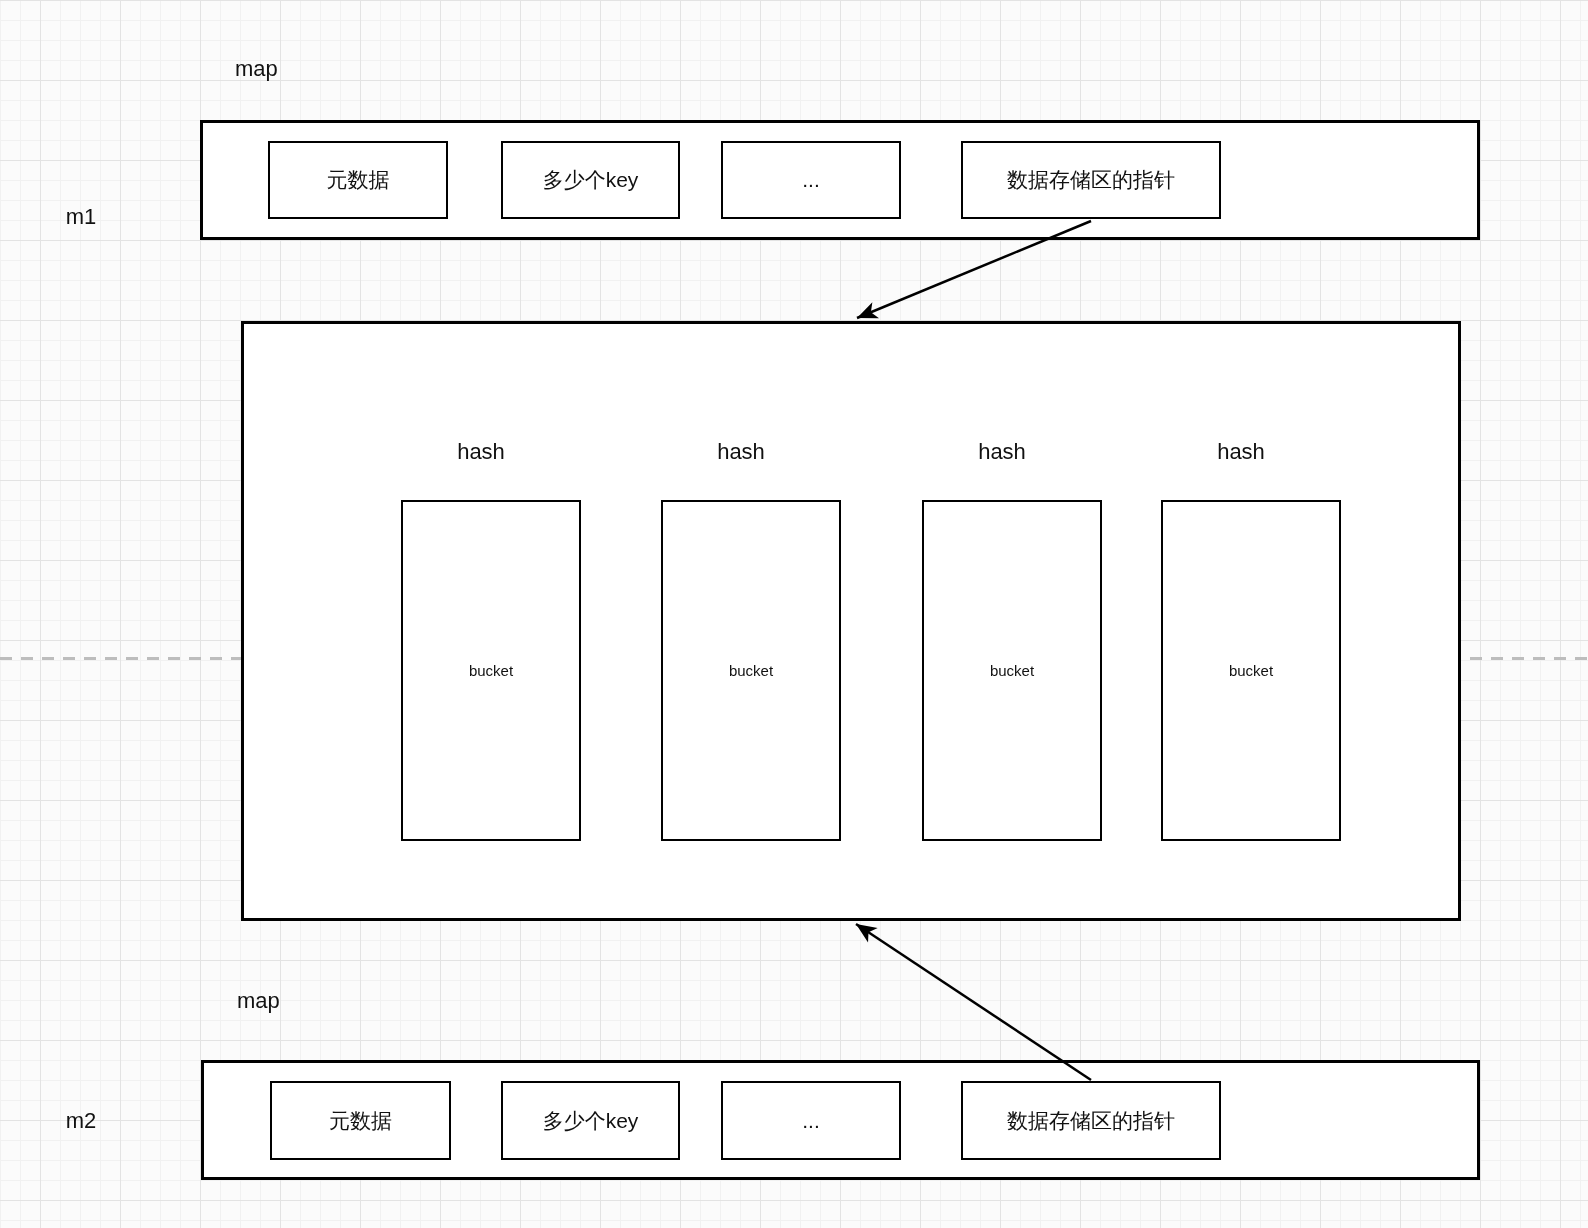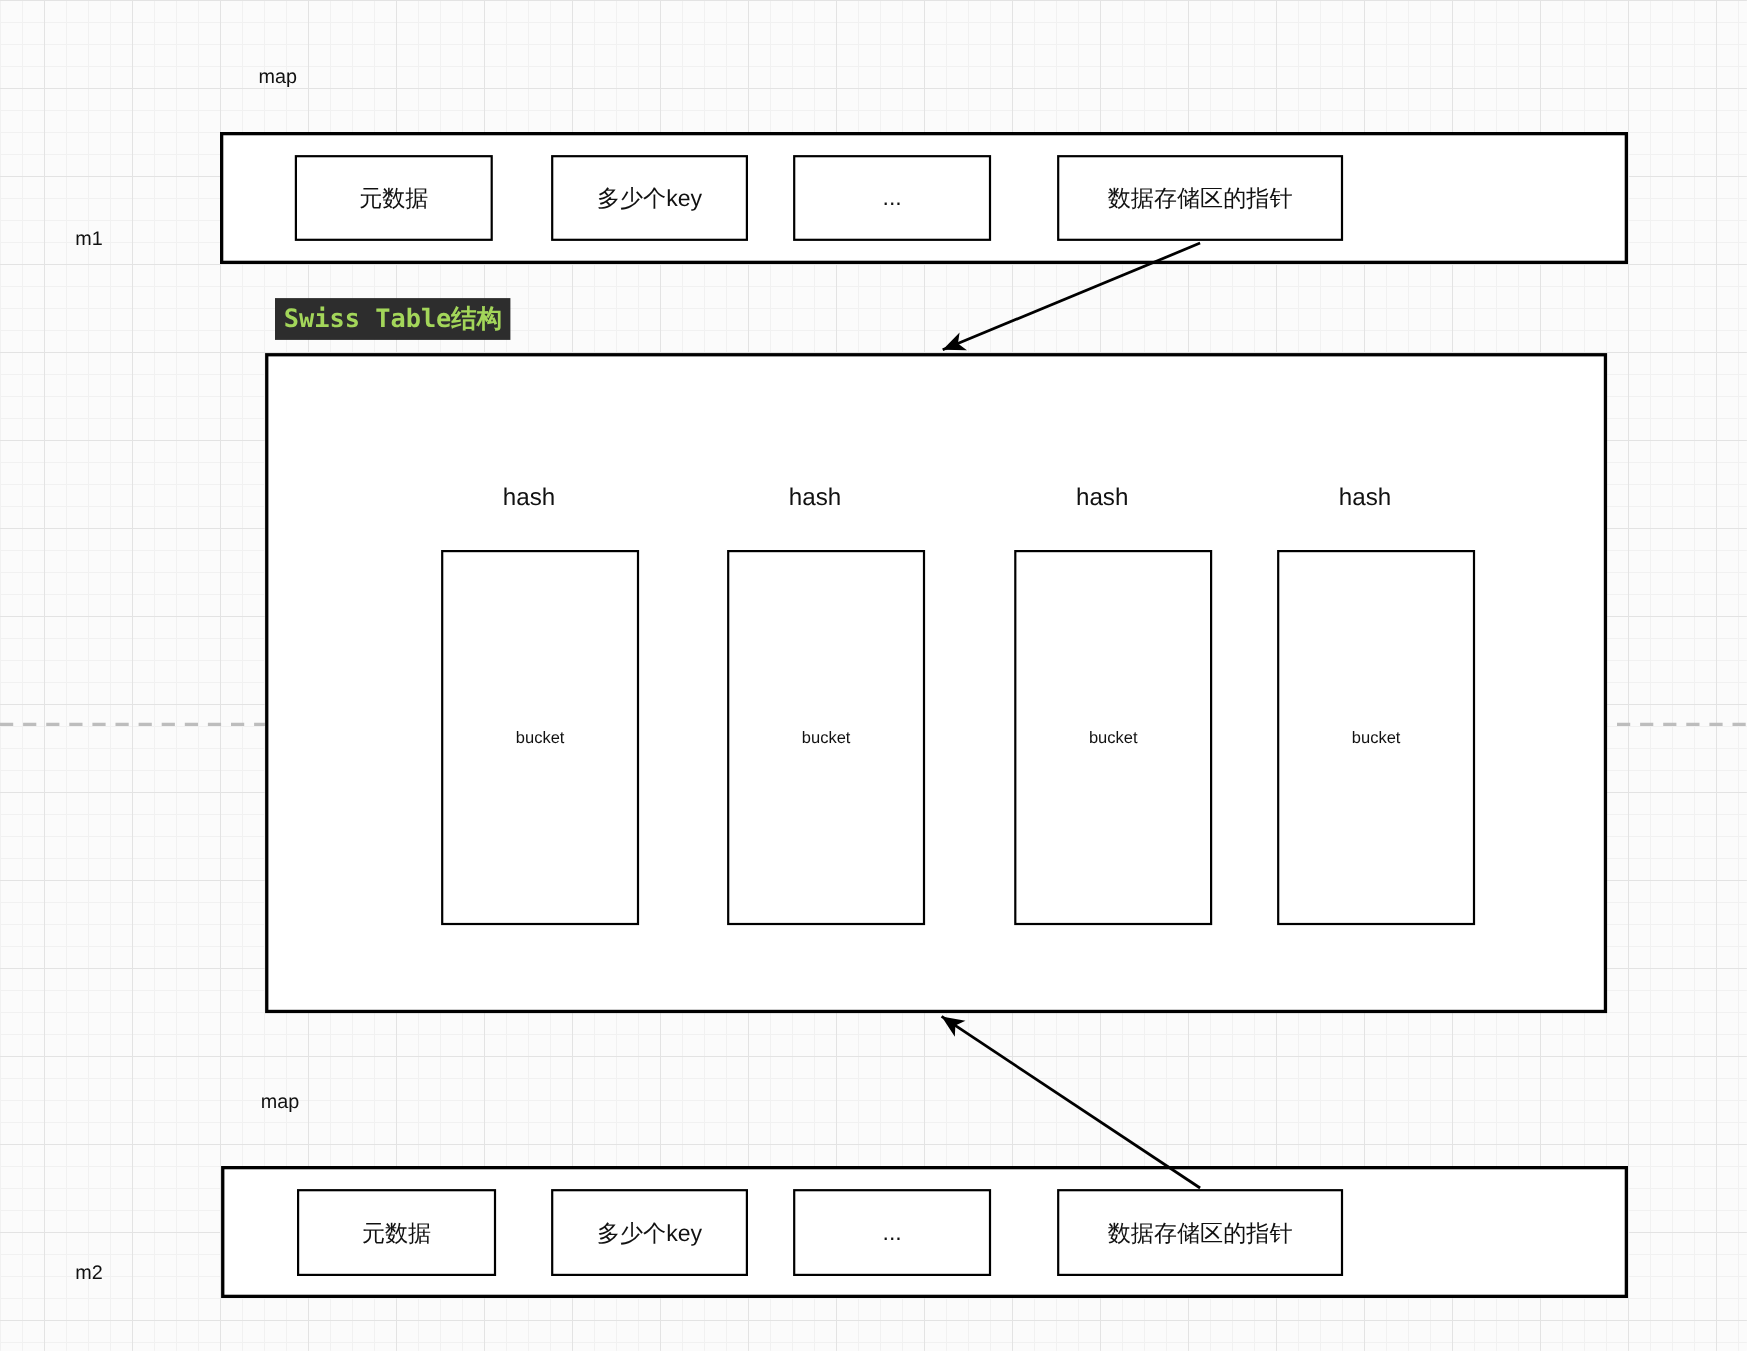--- a/index.html
+++ b/index.html
@@ -29,21 +29,21 @@
       linear-gradient(to right,  var(--grid-minor) 1px, transparent 1px);
     background-size:80px 80px,80px 80px,20px 20px,20px 20px;
     background-position:0 0,40px 0,0 0,0 0;
   }
   svg.layer{position:absolute;left:0;top:0;width:1588px;height:1228px;pointer-events:none;}
   #underlay{z-index:1;}
   .shapes{position:absolute;left:0;top:0;width:100%;height:100%;z-index:2;}
   #arrows{z-index:3;}
 
   .free-label{
-    position:absolute;font-size:18px;line-height:26px;white-space:nowrap;
+    position:absolute;font-size:22px;line-height:26px;white-space:nowrap;
   }
   .center-label{text-align:center;margin-top:36px;}
 
   .outer-box{
     position:absolute;background:var(--shape-fill);
     border:3px solid var(--stroke);
   }
   .cell{
     position:absolute;background:var(--shape-fill);
     border:2.5px solid var(--stroke);
@@ -81,21 +81,21 @@
   }
   #bucket-0{left:401px;} #bucket-1{left:661px;} #bucket-2{left:922px;} #bucket-3{left:1161px;}
 
   
   #m2-box{left:201px;top:1060px;width:1279px;height:120px;}
   #m2-cell-0{left:270px;top:1081px;width:181px;height:79px;}
   #m2-cell-1{left:501px;top:1081px;width:179px;height:79px;}
   #m2-cell-2{left:721px;top:1081px;width:180px;height:79px;}
   #m2-cell-3{left:961px;top:1081px;width:260px;height:79px;}
   #map-label-bottom{left:237px;top:988px;}
-  #m2-label{left:50px;top:1108px;width:62px;}
+  #m2-label{left:50px;top:1072px;width:62px;}
 </style>
 </head>
 <body>
 
 <div class="canvas">
 
   <svg id="underlay" class="layer">
     <line x1="0" y1="658.5" x2="1588" y2="658.5" style="stroke:var(--page-divider);stroke-width:3;" stroke-dasharray="12 9"></line>
   </svg>
 
@@ -110,21 +110,20 @@
     <div class="cell" id="m1-cell-1">
         <span>多少个key</span>
       </div>
     <div class="cell" id="m1-cell-2">
         <span>...</span>
       </div>
     <div class="cell" id="m1-cell-3">
         <span>数据存储区的指针</span>
       </div>
 
-    <div class="badge">Swiss Table结构</div>
 
     <div class="outer-box" id="swiss-box"></div>
 
     <div class="hash-label" id="hash-0">hash</div>
     <div class="hash-label" id="hash-1">hash</div>
     <div class="hash-label" id="hash-2">hash</div>
     <div class="hash-label" id="hash-3">hash</div>
 
     <div class="bucket" id="bucket-0">
         <span>bucket</span>

